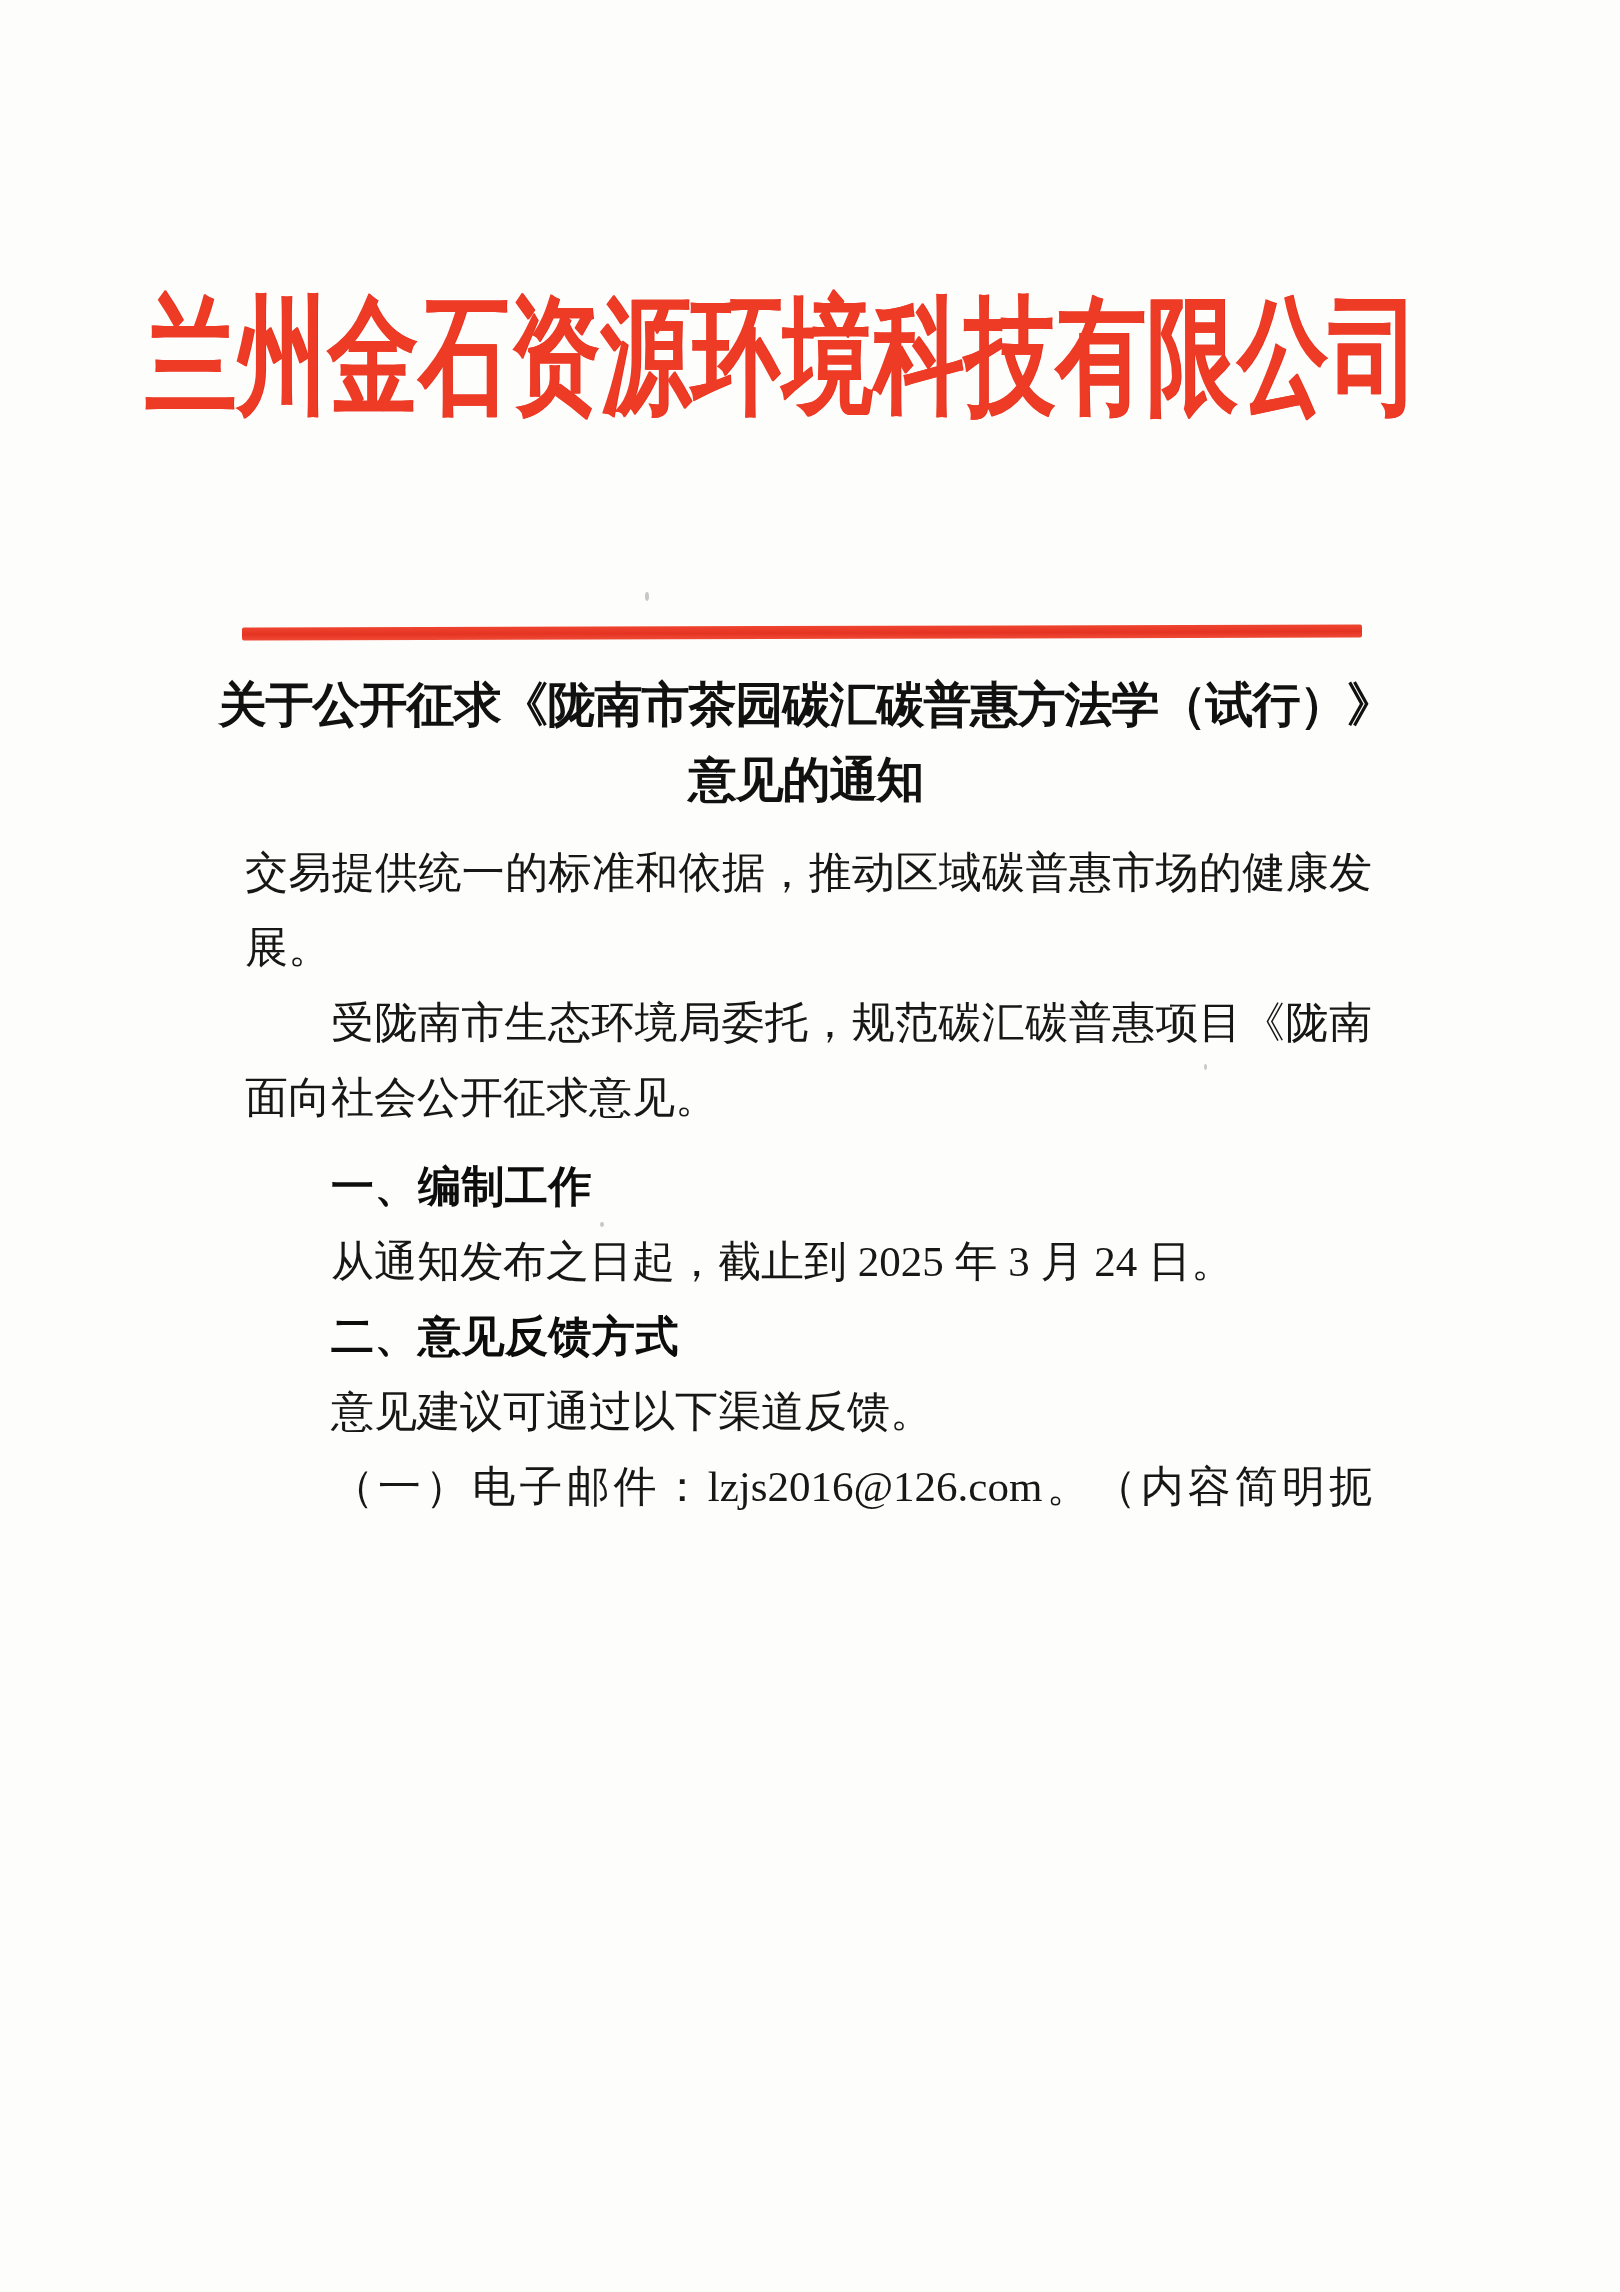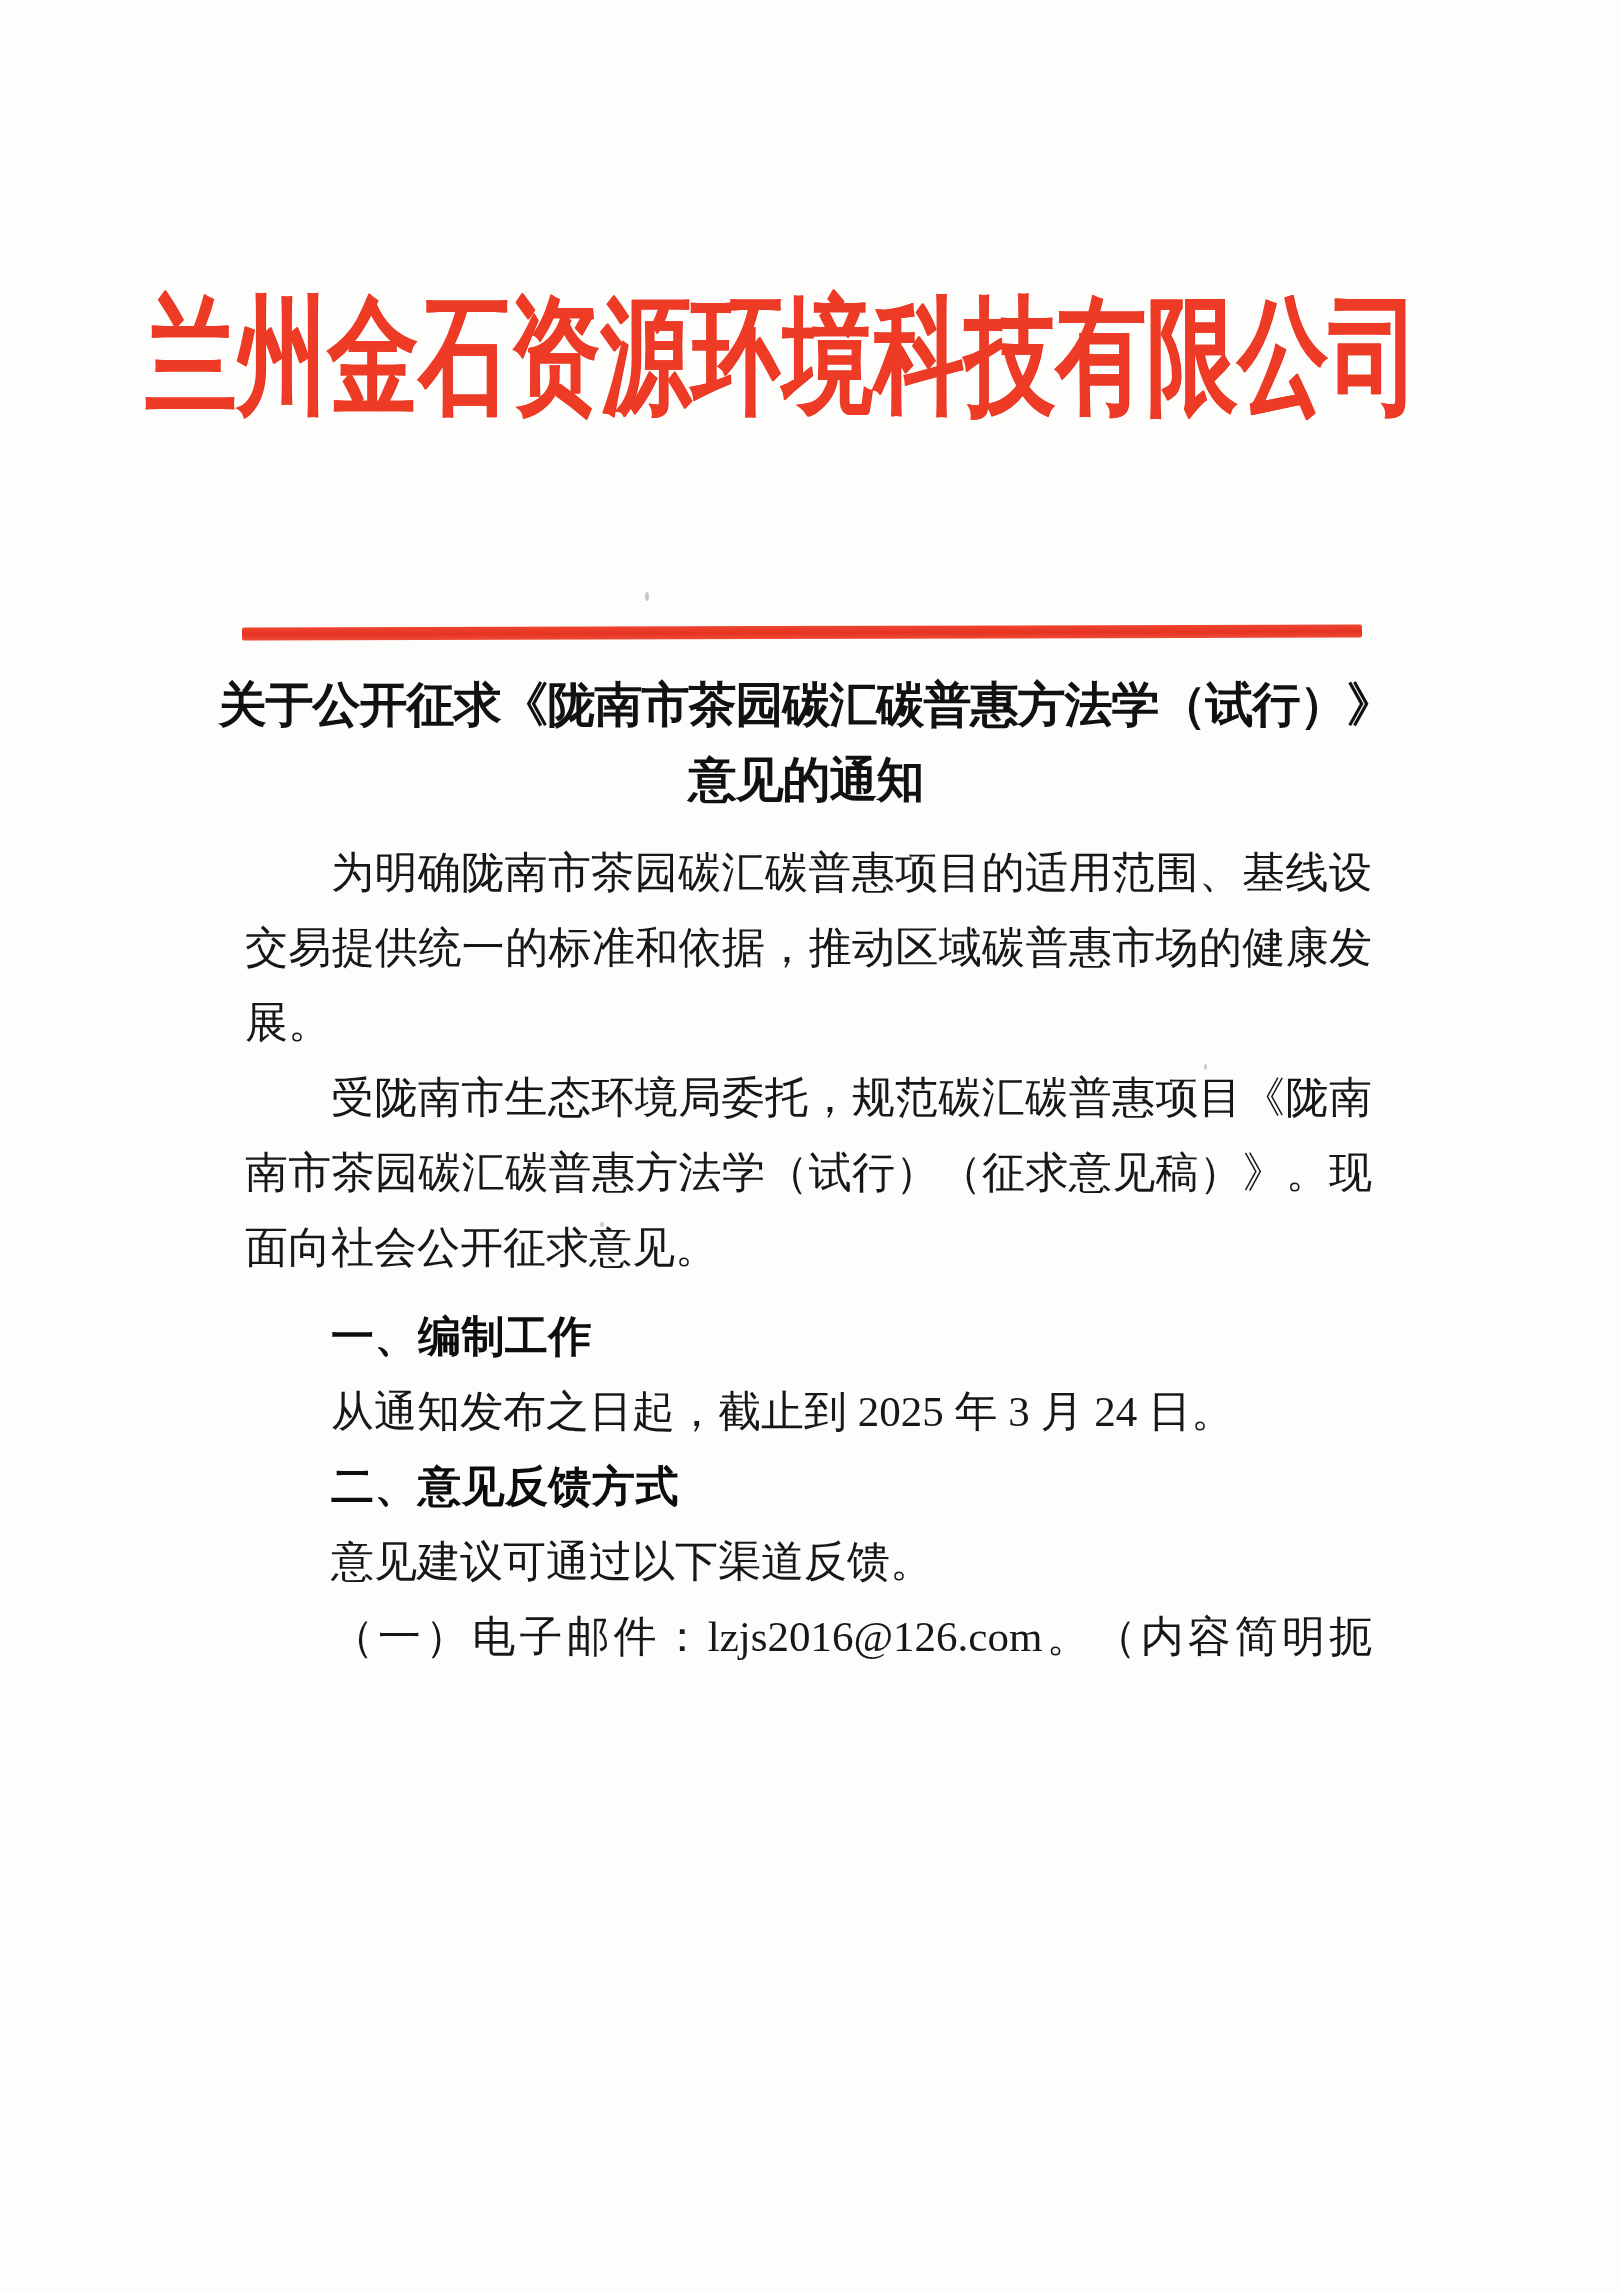--- a/index.html
+++ b/index.html
@@ -109,25 +109,23 @@
   <div class="letterhead">兰州金石资源环境科技有限公司</div>
 
   <div class="red-rule"></div>
 
   <div class="title">
     <div class="title-line">关于公开征求《陇南市茶园碳汇碳普惠方法学（试行）》</div>
     <div class="title-line">意见的通知</div>
   </div>
 
   <div class="body-text">
-    <div class="line fill indent">为明确陇南市茶园碳汇碳普惠项目的适用范围、基线设</div>
     <div class="line fill">交易提供统一的标准和依据，推动区域碳普惠市场的健康发</div>
     <div class="line">展。</div>
     <div class="line fill indent">受陇南市生态环境局委托，规范碳汇碳普惠项目《陇南市</div>
-    <div class="line fill">南市茶园碳汇碳普惠方法学（试行）（征求意见稿）》。现</div>
     <div class="line">面向社会公开征求意见。</div>
     <div class="line hdr indent gap">一、编制工作</div>
     <div class="line indent">从通知发布之日起，截止到 2025 年 3 月 24 日。</div>
     <div class="line hdr indent">二、意见反馈方式</div>
     <div class="line indent">意见建议可通过以下渠道反馈。</div>
     <div class="line fill indent">（一）电子邮件：lzjs2016@126.com。（内容简明扼要，</div>
   </div>
 
   <div class="speck" style="left:645px; top:592px; width:3.9px; height:8.8px;"></div>
   <div class="speck" style="left:600px; top:1222px; width:3.9px; height:4.9px;"></div>

